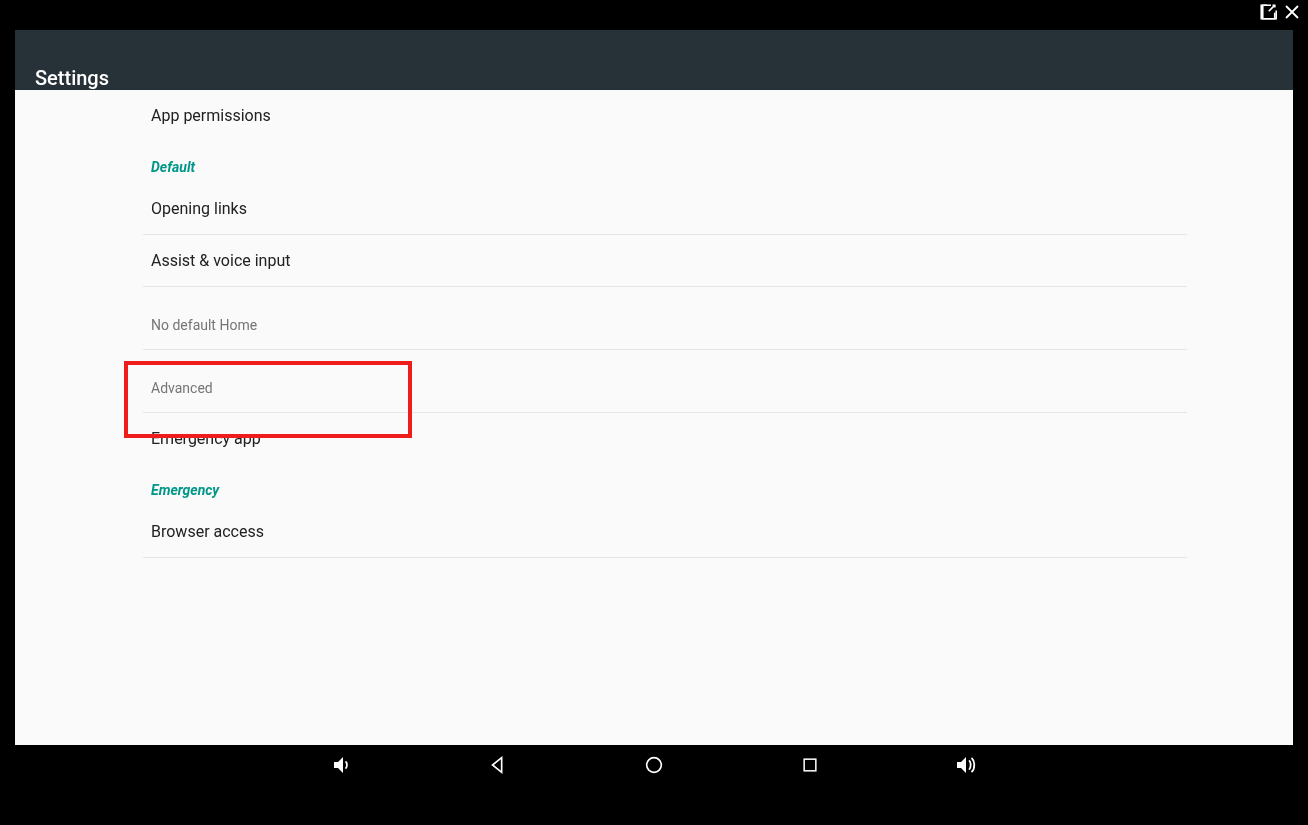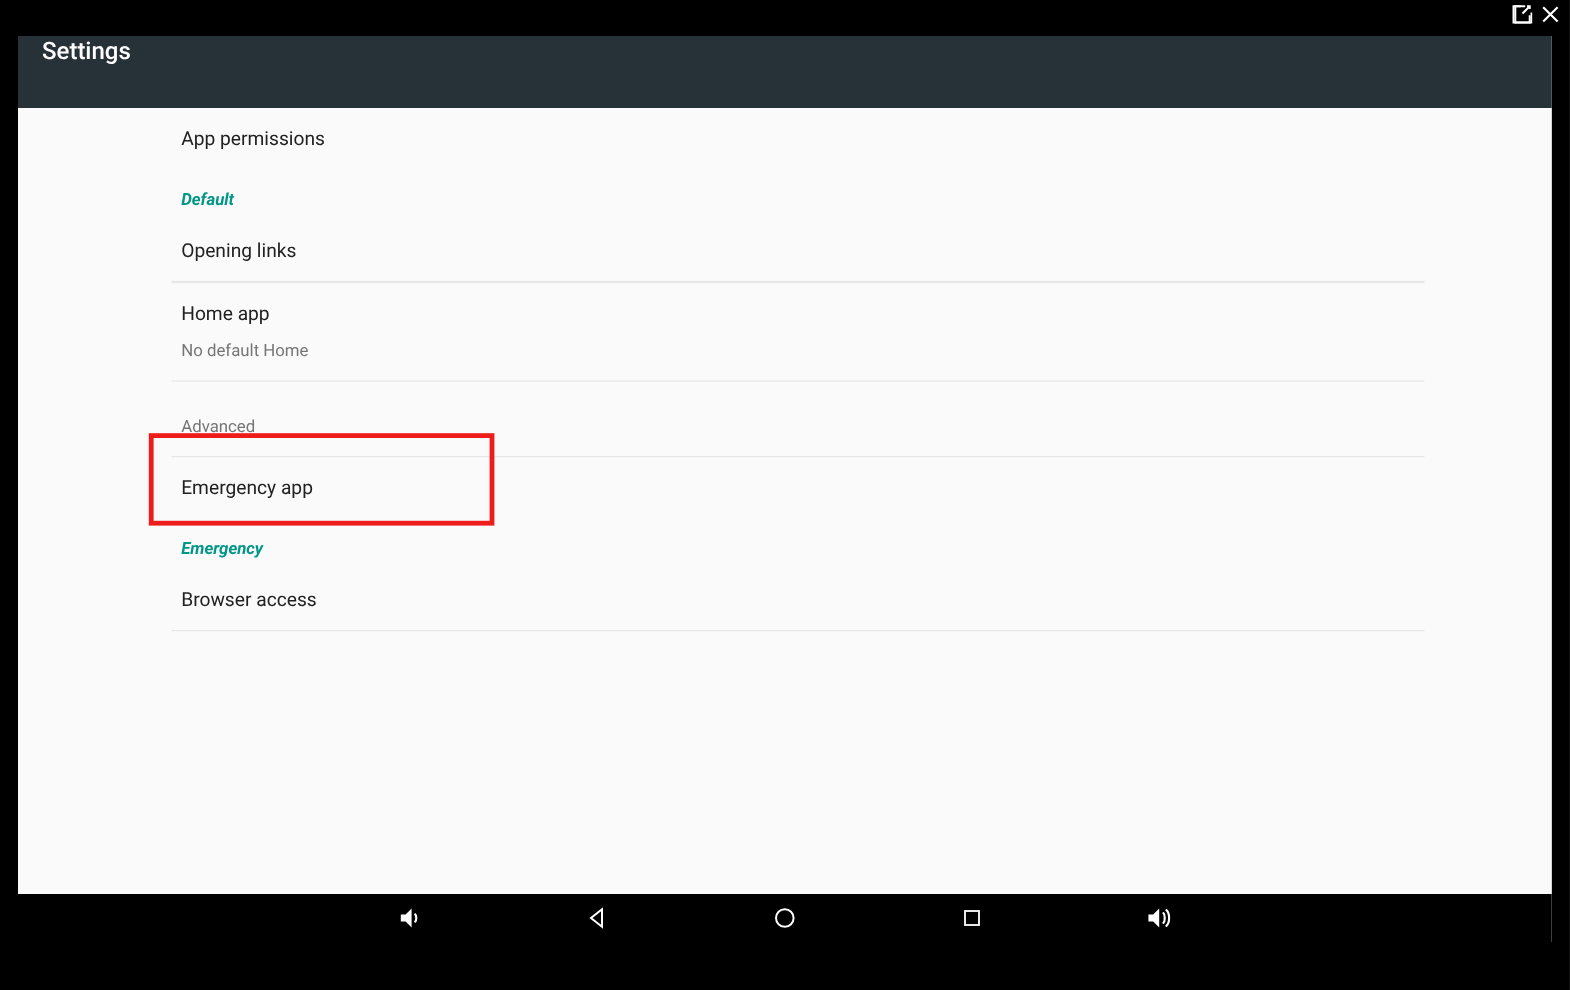--- a/index.html
+++ b/index.html
@@ -1,21 +1,21 @@
 <!DOCTYPE html>
 <html><head>
 <meta charset="utf-8">
 <style>
   * { box-sizing: border-box; margin: 0; padding: 0; }
   html, body { width: 1308px; height: 825px; font-family: Roboto, "Helvetica Neue", Arial, sans-serif; background: #000; overflow: hidden; }
   .device-frame { position: absolute; left: 0; top: 0; width: 1308px; height: 825px; background: #000; }
   .window-controls { position: absolute; top: 2px; right: 6px; display: flex; gap: 4px; z-index: 50; }
   .window-controls .ctl { color: #fff; width: 20px; height: 20px; display: flex; align-items: center; justify-content: center; cursor: pointer; }
   .screen { position: absolute; left: 15px; top: 30px; width: 1278px; height: 755px; background: #fafafa; display: flex; flex-direction: column; }
-  .appbar { height: 60px; background: #263238; color: #fff; display: flex; align-items: flex-start; padding-left: 20px; flex-shrink: 0; }
+  .appbar { height: 60px; background: #263238; color: #fff; display: flex; align-items: flex-end; padding-left: 20px; flex-shrink: 0; }
   .appbar-title { font-size: 20px; font-weight: 500; }
   .content { flex: 1; overflow-y: auto; background: #fafafa; position: relative; }
   .list { margin: 0 auto; width: 100%; padding-left: 136px; padding-right: 112px; }
   .row { padding: 16px 0 16px 0; cursor: pointer; }
   .row .title { font-size: 16px; color: #212121; }
   .row .sub { font-size: 14px; color: #757575; margin-top: 14px; }
   .section-header { padding: 18px 0 8px 0; }
   .section-header .label { font-size: 14px; font-weight: 700; color: #009688; font-style: italic; }
   .divider { height: 1px; background: #e6e6e6; margin-left: -8px; margin-right: -6px; }
   .highlight-box { position: absolute; border: 4px solid #ef1c1c; pointer-events: none; }
@@ -60,24 +60,26 @@
 
         <div class="section-header">
           <div class="label">Default</div>
         </div>
 
         <div class="row">
           <div class="title">Opening links</div>
         </div>
         <div class="divider"></div>
 
+        <div class="row">
+          <div class="title">Assist &amp; voice input</div>
+        </div>
         <div class="divider"></div>
 
         <div class="row">
-          <div class="title">Home app</div>
           <div class="sub">No default Home</div>
         </div>
         <div class="divider"></div>
 
         <div class="row">
           <div class="sub">Advanced</div>
         </div>
         <div class="divider"></div>
 
         <div class="row">

